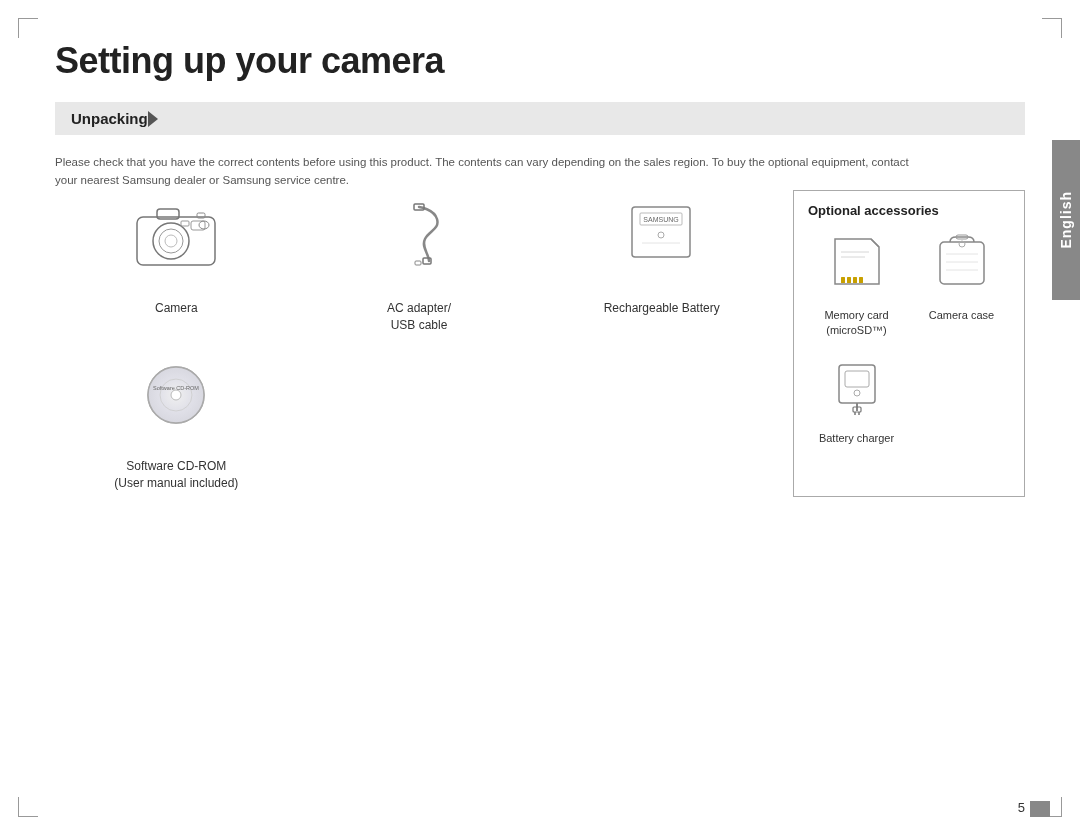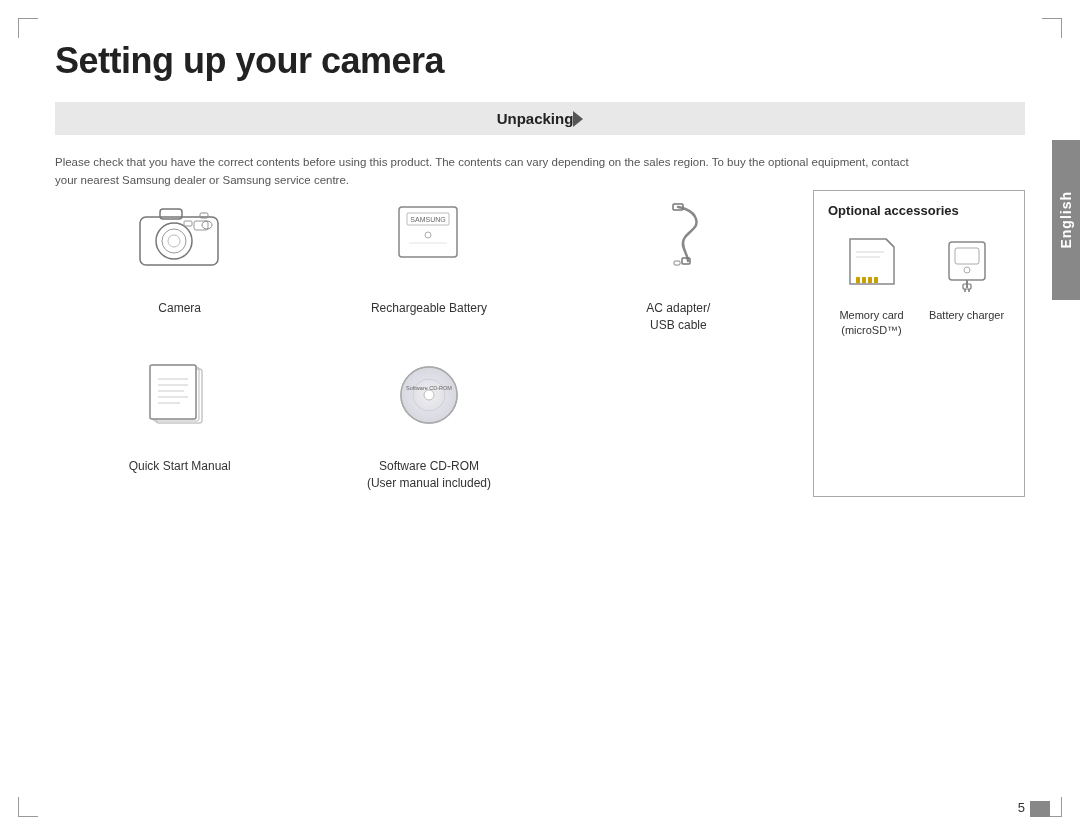--- a/index.html
+++ b/index.html
@@ -72,21 +72,21 @@
       margin-bottom: 20px;
       letter-spacing: -0.5px;
     }
 
     
     .section-header {
       background: #e8e8e8;
       padding: 8px 16px;
       display: flex;
       align-items: center;
-      justify-content: center;
+      justify-content: flex-start;
       margin-bottom: 18px;
     }
     .section-header-title {
       font-size: 15px;
       font-weight: bold;
       color: #222;
     }
     .section-header-arrow {
       width: 0;
       height: 0;
@@ -136,21 +136,21 @@
 
     .item-label {
       font-size: 12px;
       color: #333;
       text-align: center;
       line-height: 1.4;
     }
 
     
     .optional-box {
-      width: 212px;
+      width: 232px;
       border: 1.5px solid #aaa;
       padding: 12px 14px;
       flex-shrink: 0;
       margin-left: 10px;
     }
 
     .optional-title {
       font-size: 13px;
       font-weight: bold;
       color: #222;
@@ -258,69 +258,50 @@
               <rect x="52" y="22" width="8" height="5" rx="1" fill="none" stroke="#999" stroke-width="1"></rect>
             </svg>
           </div>
           <span class="item-label">Camera</span>
         </div>
 
         <div class="item-cell">
           <div class="item-image">
             <svg width="80" height="72" viewBox="0 0 80 72">
 
-              <rect x="10" y="8" width="58" height="50" rx="3" ry="3" fill="none" stroke="#888" stroke-width="1.5"></rect>
-
-              <rect x="18" y="14" width="42" height="12" rx="1" fill="none" stroke="#aaa" stroke-width="0.8"></rect>
-              <text x="39" y="23" text-anchor="middle" font-size="7" fill="#666" font-family="Arial">SAMSUNG</text>
-
-              <circle cx="39" cy="36" r="3" fill="none" stroke="#aaa" stroke-width="1"></circle>
-
-              <line x1="20" y1="44" x2="58" y2="44" stroke="#ddd" stroke-width="0.8"></line>
+              <path d="M40,8 C40,8 55,10 58,20 C61,30 50,32 46,40 C42,48 50,55 50,62" fill="none" stroke="#888" stroke-width="2.5" stroke-linecap="round"></path>
+
+              <rect x="35" y="5" width="10" height="6" rx="1" fill="none" stroke="#777" stroke-width="1.5"></rect>
+
+              <rect x="44" y="59" width="8" height="6" rx="1" fill="none" stroke="#777" stroke-width="1.5"></rect>
+
+              <rect x="36" y="62" width="6" height="4" rx="1" fill="none" stroke="#888" stroke-width="1"></rect>
             </svg>
           </div>
-          <span class="item-label">Rechargeable Battery</span>
+          <span class="item-label">AC adapter/<br>USB cable</span>
         </div>
 
         <div class="item-cell">
           <div class="item-image">
             <svg width="80" height="72" viewBox="0 0 80 72">
 
-              <path d="M40,8 C40,8 55,10 58,20 C61,30 50,32 46,40 C42,48 50,55 50,62" fill="none" stroke="#888" stroke-width="2.5" stroke-linecap="round"></path>
-
-              <rect x="35" y="5" width="10" height="6" rx="1" fill="none" stroke="#777" stroke-width="1.5"></rect>
-
-              <rect x="44" y="59" width="8" height="6" rx="1" fill="none" stroke="#777" stroke-width="1.5"></rect>
-
-              <rect x="36" y="62" width="6" height="4" rx="1" fill="none" stroke="#888" stroke-width="1"></rect>
+              <rect x="10" y="8" width="58" height="50" rx="3" ry="3" fill="none" stroke="#888" stroke-width="1.5"></rect>
+
+              <rect x="18" y="14" width="42" height="12" rx="1" fill="none" stroke="#aaa" stroke-width="0.8"></rect>
+              <text x="39" y="23" text-anchor="middle" font-size="7" fill="#666" font-family="Arial">SAMSUNG</text>
+
+              <circle cx="39" cy="36" r="3" fill="none" stroke="#aaa" stroke-width="1"></circle>
+
+              <line x1="20" y1="44" x2="58" y2="44" stroke="#ddd" stroke-width="0.8"></line>
             </svg>
           </div>
-          <span class="item-label">AC adapter/<br>USB cable</span>
+          <span class="item-label">Rechargeable Battery</span>
         </div>
 
 
-        <div class="item-cell">
-          <div class="item-image">
-            <svg width="80" height="72" viewBox="0 0 80 72">
-
-              <rect x="16" y="12" width="46" height="54" rx="2" fill="none" stroke="#aaa" stroke-width="1"></rect>
-              <rect x="13" y="10" width="46" height="54" rx="2" fill="none" stroke="#bbb" stroke-width="1"></rect>
-              <rect x="10" y="8" width="46" height="54" rx="2" fill="#fff" stroke="#888" stroke-width="1.5"></rect>
-
-              <line x1="18" y1="22" x2="48" y2="22" stroke="#ccc" stroke-width="1"></line>
-              <line x1="18" y1="28" x2="48" y2="28" stroke="#ccc" stroke-width="1"></line>
-              <line x1="18" y1="34" x2="44" y2="34" stroke="#ccc" stroke-width="1"></line>
-              <line x1="18" y1="40" x2="48" y2="40" stroke="#ccc" stroke-width="1"></line>
-              <line x1="18" y1="46" x2="40" y2="46" stroke="#ccc" stroke-width="1"></line>
-
-              <line x1="10" y1="8" x2="10" y2="62" stroke="#aaa" stroke-width="0.8"></line>
-            </svg>
-          </div>
-          <span class="item-label">Quick Start Manual</span>
-        </div>
 
         <div class="item-cell">
           <div class="item-image">
             <svg width="80" height="72" viewBox="0 0 80 72">
 
               <ellipse cx="40" cy="38" rx="28" ry="28" fill="#e8e8e8" stroke="#aaa" stroke-width="1.5"></ellipse>
               <ellipse cx="40" cy="38" rx="28" ry="28" fill="url(#cdGrad)" stroke="#aaa" stroke-width="1.5"></ellipse>
 
               <circle cx="40" cy="38" r="5" fill="#fff" stroke="#bbb" stroke-width="1"></circle>
 
@@ -359,20 +340,39 @@
                 <rect x="26" y="43" width="4" height="6" rx="0.5" fill="#c8a000" stroke="none"></rect>
                 <rect x="32" y="43" width="4" height="6" rx="0.5" fill="#c8a000" stroke="none"></rect>
 
                 <line x1="14" y1="18" x2="42" y2="18" stroke="#ccc" stroke-width="0.8"></line>
                 <line x1="14" y1="23" x2="38" y2="23" stroke="#ccc" stroke-width="0.8"></line>
               </svg>
             </div>
             <span class="optional-label">Memory card<br>(microSD™)</span>
           </div>
 
+          <div class="optional-item">
+            <div class="optional-image">
+              <svg width="60" height="55" viewBox="0 0 60 55">
+
+                <path d="M12,8 C10,8 8,10 8,12 L8,46 C8,48 10,50 12,50 L48,50 C50,50 52,48 52,46 L52,12 C52,10 50,8 48,8 Z" fill="none" stroke="#888" stroke-width="1.5"></path>
+
+                <path d="M18,8 C18,5 20,3 24,3 L36,3 C40,3 42,5 42,8" fill="none" stroke="#888" stroke-width="1.5"></path>
+
+                <rect x="24" y="1" width="12" height="4" rx="2" fill="none" stroke="#999" stroke-width="1"></rect>
+
+                <circle cx="30" cy="10" r="3" fill="none" stroke="#aaa" stroke-width="1"></circle>
+
+                <line x1="14" y1="20" x2="46" y2="20" stroke="#ddd" stroke-width="0.8"></line>
+                <line x1="14" y1="28" x2="46" y2="28" stroke="#ddd" stroke-width="0.8"></line>
+                <line x1="14" y1="36" x2="46" y2="36" stroke="#ddd" stroke-width="0.8"></line>
+              </svg>
+            </div>
+            <span class="optional-label">Camera case</span>
+          </div>
 
 
           <div class="optional-item">
             <div class="optional-image">
               <svg width="60" height="55" viewBox="0 0 60 55">
 
                 <rect x="12" y="8" width="36" height="38" rx="3" fill="none" stroke="#888" stroke-width="1.5"></rect>
 
                 <rect x="18" y="14" width="24" height="16" rx="2" fill="none" stroke="#aaa" stroke-width="1"></rect>
 

